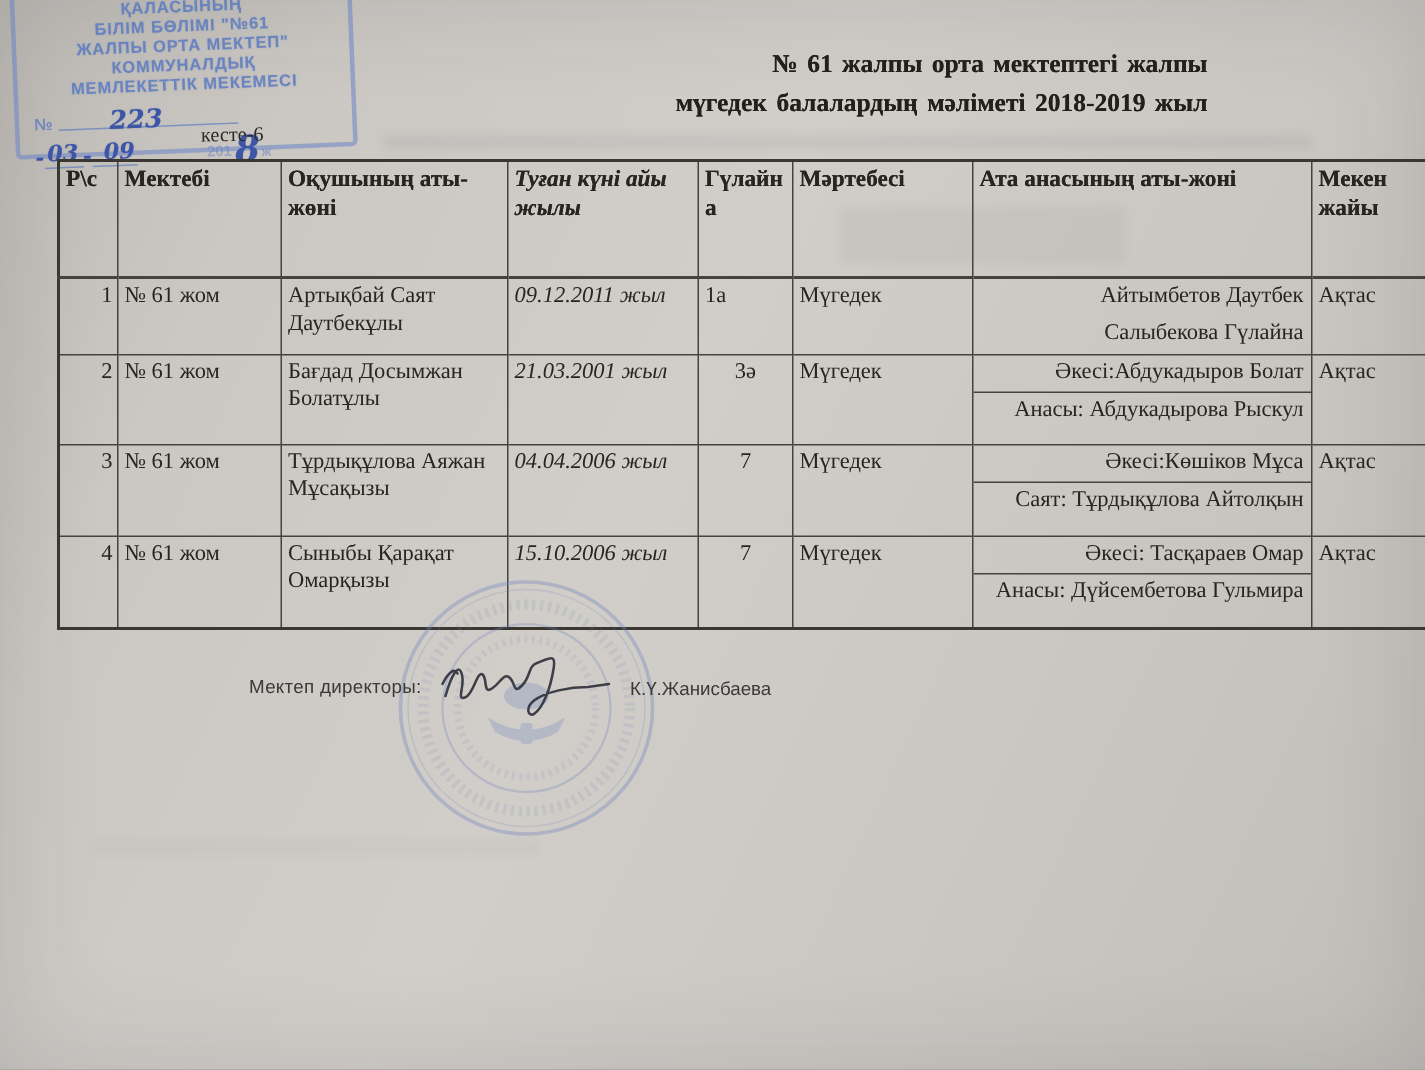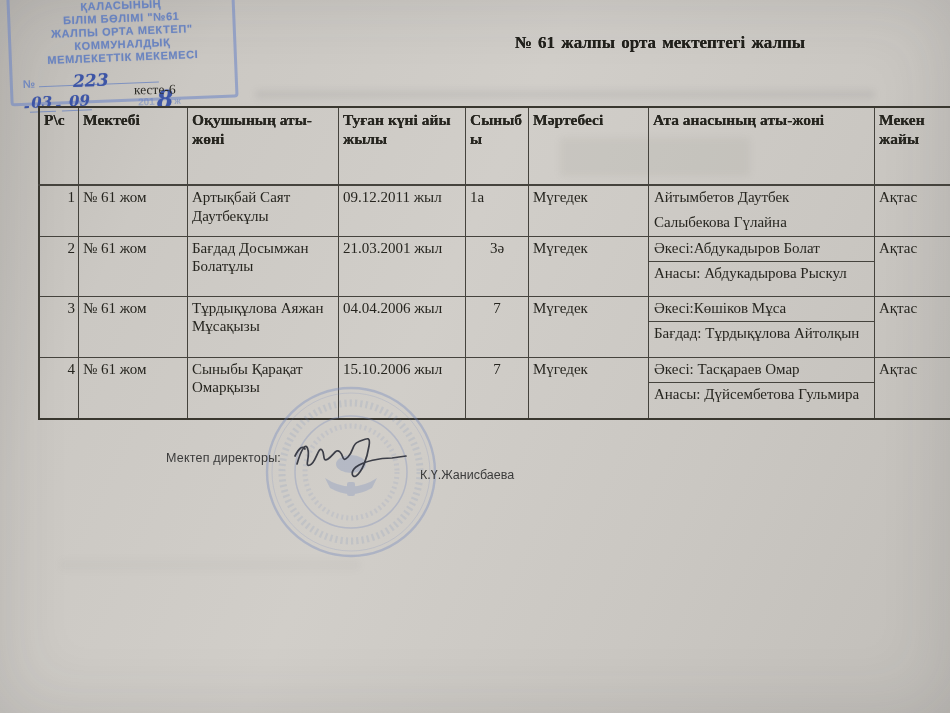--- a/index.html
+++ b/index.html
@@ -64,43 +64,43 @@
   .doc-table{border:2.5px solid #39372f;}
   .doc-table thead th{
     font-weight:bold;font-size:15.5px;text-align:left;
     border-bottom-width:2.2px;text-shadow:0 0 .4px #26251f;
   }
   .doc-table thead tr{height:78px;}
   .doc-table tbody tr:nth-child(1){height:44px;}
   .doc-table tbody tr:nth-child(2){height:60px;}
   .doc-table tbody tr:nth-child(3){height:61px;}
   .doc-table tbody tr:nth-child(4){height:62px;}
-  .col-0{width:30px;} .col-1{width:100px;} .col-2{width:142px;} .col-3{width:118px;}
-  .col-4{width:54px;} .col-5{width:111px;} .col-6{width:217px;} .col-7{width:74px;}
+  .col-0{width:30px;} .col-1{width:100px;} .col-2{width:142px;} .col-3{width:118px;font-style:italic;}
+  .col-4{width:54px;} .col-5{width:111px;} .col-6{width:217px;text-align:right;} .col-7{width:74px;}
   th.col-4{word-break:break-all;}
   td.col-0{text-align:right;padding-right:3px;}
   td.col-4{text-align:center;margin-left:12px;}
   .doc-table tbody tr:first-child td.col-4{text-align:left;}
   td.col-6{padding:0;}
   .pline{padding:2px 5px 4px;}
   .pline.divided{border-bottom:1.6px solid #45433d;}
   
   .seal{position:absolute;left:263px;top:384px;width:176px;height:176px;z-index:1;}
   .sig-row{
     position:absolute;left:0;top:0;width:950px;height:568px;z-index:2;pointer-events:none;
   }
   .sig-label{
     position:absolute;left:166px;top:451px;
     font-family:"Liberation Sans",sans-serif;font-size:12.5px;color:#3a3a3a;
     letter-spacing:.2px;
   }
   .sig-svg{position:absolute;left:293px;top:428px;}
   .sig-name{
     position:absolute;left:420px;top:452px;
-    font-family:"Liberation Sans",sans-serif;font-size:12.5px;color:#3a3a3a;margin-top:16px;
+    font-family:"Liberation Sans",sans-serif;font-size:12.5px;color:#3a3a3a;
   }
   
   .ghost{position:absolute;border-radius:4px;filter:blur(3px);}
   .ghost1{left:255px;top:90px;width:620px;height:9px;background:rgba(100,100,108,.10);}
   .ghost2{left:560px;top:138px;width:190px;height:38px;background:rgba(115,110,106,.08);}
   .ghost3{left:60px;top:560px;width:300px;height:10px;background:rgba(110,108,112,.05);}
 </style>
 </head>
 <body>
 
@@ -128,30 +128,31 @@
       <span class="yr-printed">201</span>
       <span class="hw hw-year">8</span>
       <span class="zh">ж</span>
     </div>
   </div>
 
   <div class="kestet">кесте-6</div>
 
   <div class="title">
     <div>№ 61 жалпы орта мектептегі  жалпы</div>
+    <div>мүгедек балалардың мәліметі 2018-2019 жыл</div>
   </div>
 
   <table class="doc-table">
     <thead>
       <tr>
           <th class="col-0">Р\с</th>
           <th class="col-1">Мектебі</th>
           <th class="col-2">Оқушының аты-жөні</th>
           <th class="col-3">Туған күні айы жылы</th>
-          <th class="col-4">Сыныбы</th>
+          <th class="col-4">Гүлайна</th>
           <th class="col-5">Мәртебесі</th>
           <th class="col-6">Ата анасының аты-жоні</th>
           <th class="col-7">Мекен жайы</th>
         </tr>
     </thead>
     <tbody>
         <tr>
           <td class="col-0">1</td>
           <td class="col-1">№ 61 жом</td>
           <td class="col-2">Артықбай  Саят Даутбекұлы</td>
@@ -179,21 +180,21 @@
         </tr>
         <tr>
           <td class="col-0">3</td>
           <td class="col-1">№ 61 жом</td>
           <td class="col-2">Тұрдықұлова Аяжан  Мұсақызы</td>
           <td class="col-3">04.04.2006 жыл</td>
           <td class="col-4">7</td>
           <td class="col-5">Мүгедек</td>
           <td class="col-6">
             <div class="pline divided">Әкесі:Көшіков  Мұса</div>
-            <div class="pline">Бағдад: Тұрдықұлова Айтолқын</div>
+            <div class="pline">Саят: Тұрдықұлова Айтолқын</div>
           </td>
           <td class="col-7">Ақтас</td>
         </tr>
         <tr>
           <td class="col-0">4</td>
           <td class="col-1">№ 61 жом</td>
           <td class="col-2">Сыныбы  Қарақат Омарқызы</td>
           <td class="col-3">15.10.2006 жыл</td>
           <td class="col-4">7</td>
           <td class="col-5">Мүгедек</td>

